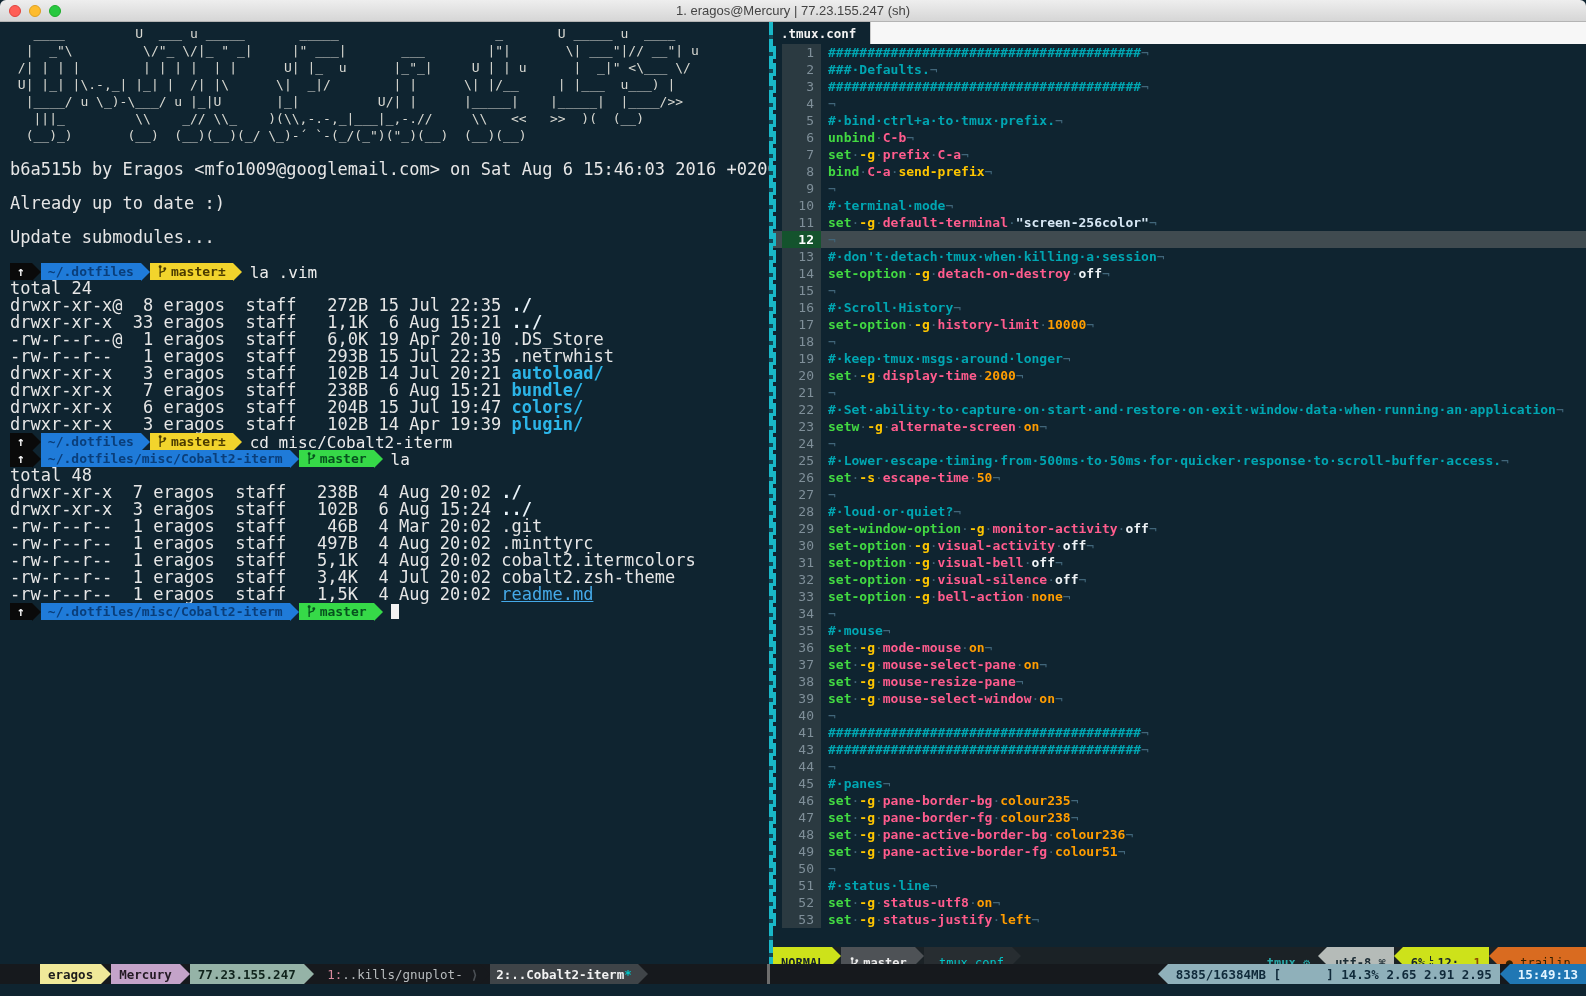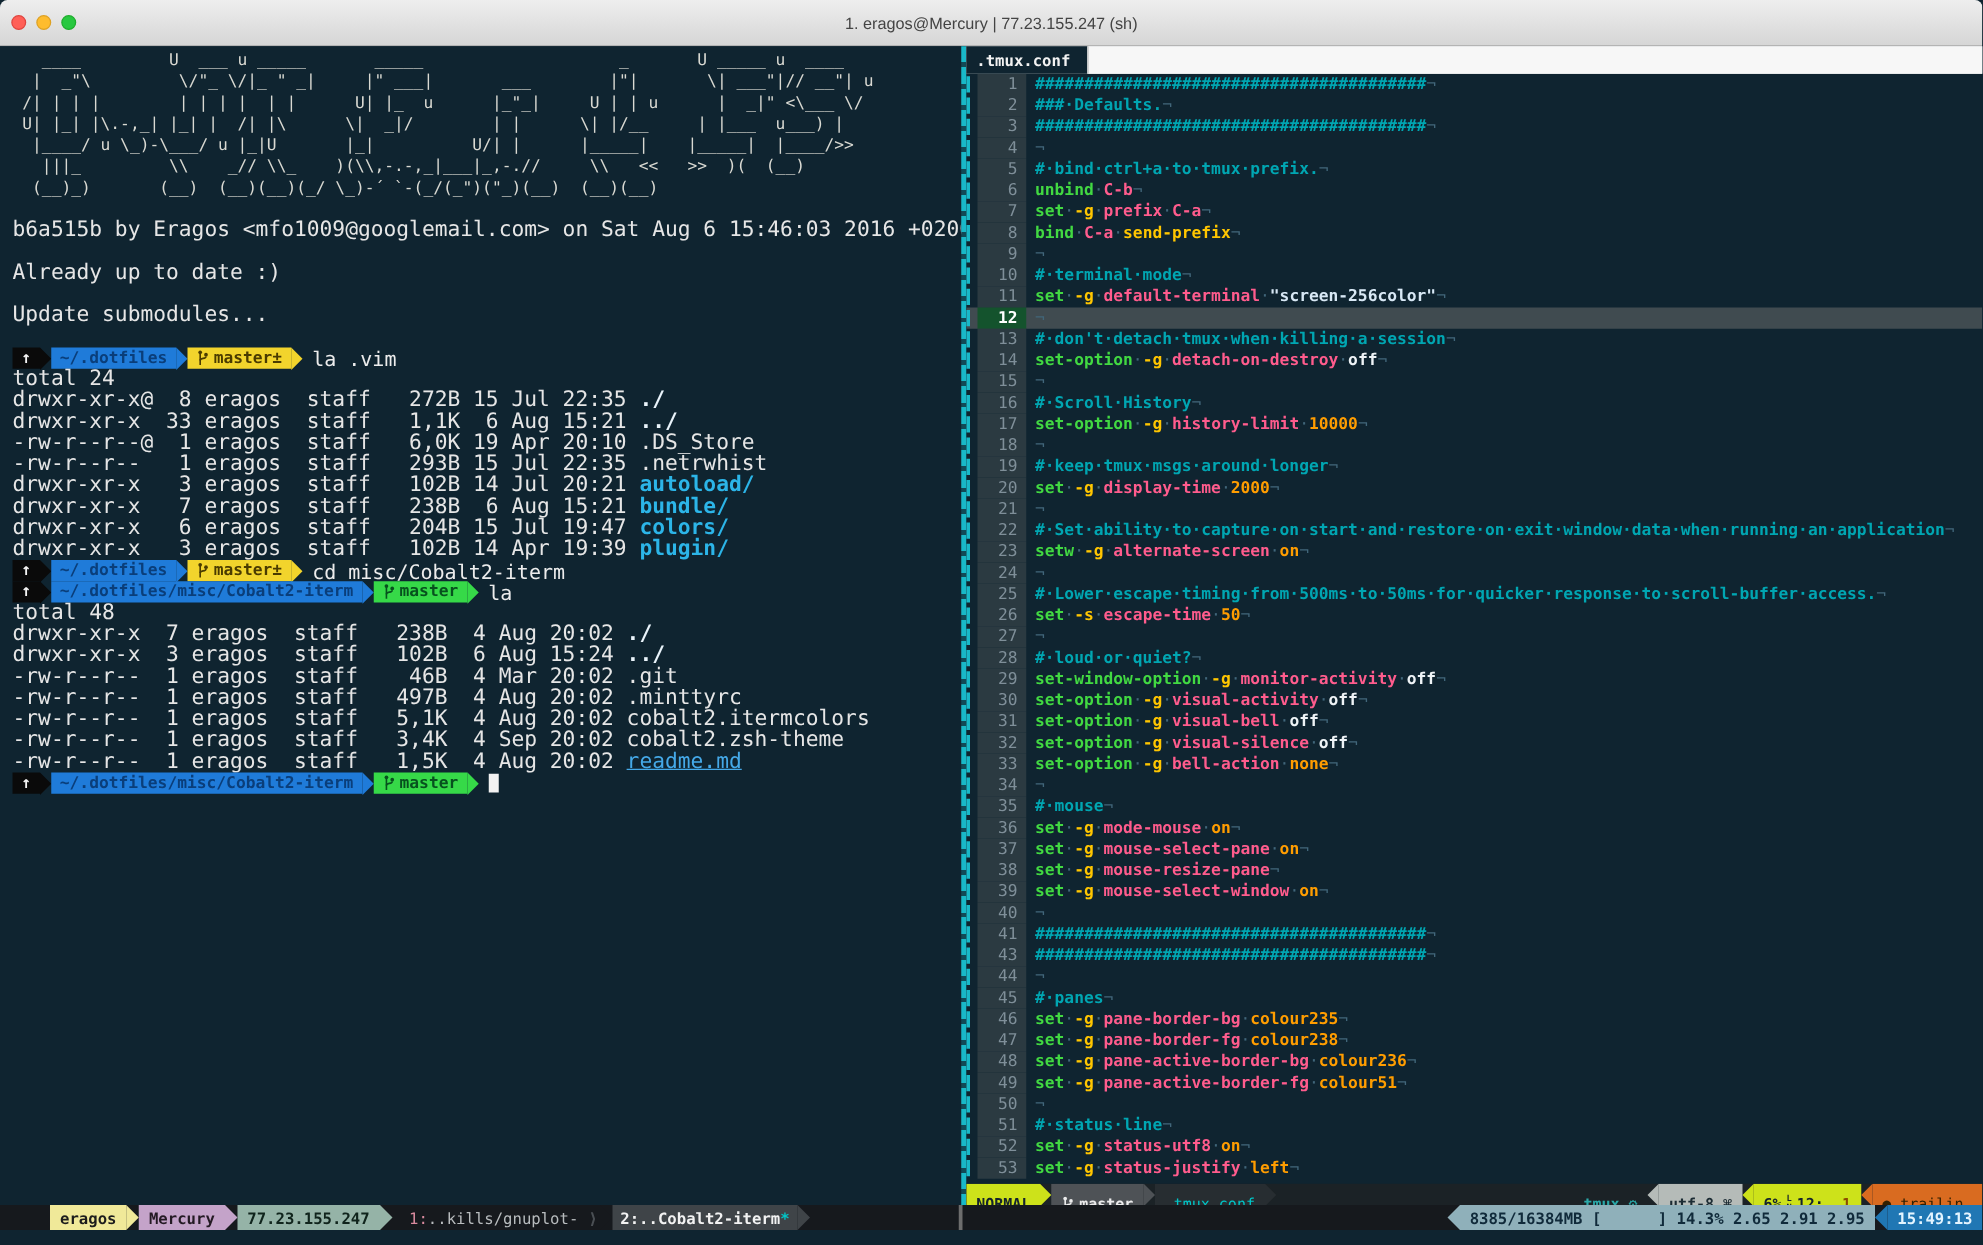--- a/index.html
+++ b/index.html
@@ -1,19 +1,19 @@
 <!DOCTYPE html>
 <html><head>
 <meta charset="utf-8">
 <style>
   html,body{margin:0;padding:0;background:#0f2430;}
   body{width:1586px;height:996px;overflow:hidden;font-family:"DejaVu Sans Mono",monospace;}
   .window{width:1586px;height:996px;display:flex;flex-direction:column;}
   
-  .titlebar{height:37px;background:linear-gradient(#eeeeee,#d6d6d6);display:flex;align-items:center;position:relative;border-bottom:1px solid #b4b4b4;box-sizing:border-box;border-radius:6px 6px 0 0;}
+  .titlebar{height:22px;background:linear-gradient(#eeeeee,#d6d6d6);display:flex;align-items:center;position:relative;border-bottom:1px solid #b4b4b4;box-sizing:border-box;border-radius:6px 6px 0 0;}
   .traffic{display:flex;gap:8px;margin-left:9px;}
   .tl{width:12px;height:12px;border-radius:50%;}
   .tl.red{background:#ff5f57;border:1px solid #e0443e;box-sizing:border-box;}
   .tl.yellow{background:#febc2e;border:1px solid #dea123;box-sizing:border-box;}
   .tl.green{background:#28c840;border:1px solid #1dad2b;box-sizing:border-box;}
   .wtitle{position:absolute;left:0;right:0;text-align:center;font-family:"Liberation Sans",sans-serif;font-size:13px;color:#444;}
   
   .terminal{flex:1;display:flex;flex-direction:column;background:#0f2430;min-height:0;}
   .panes{flex:1;display:flex;min-height:0;position:relative;}
   .tline{height:17px;line-height:17px;font-size:17px;color:#e6e6e6;white-space:pre;}
@@ -158,21 +158,21 @@
               <span class="pcmd">la</span>
             </div>
           </div>
         <div class="tline">total 48</div>
         <div id="ls2">
             <div class="tline"><span>drwxr-xr-x  7 eragos  staff   238B  4 Aug 20:02 </span><span class="name-dot">./</span></div>
             <div class="tline"><span>drwxr-xr-x  3 eragos  staff   102B  6 Aug 15:24 </span><span class="name-dot">../</span></div>
             <div class="tline"><span>-rw-r--r--  1 eragos  staff    46B  4 Mar 20:02 </span><span class="name-plain">.git</span></div>
             <div class="tline"><span>-rw-r--r--  1 eragos  staff   497B  4 Aug 20:02 </span><span class="name-plain">.minttyrc</span></div>
             <div class="tline"><span>-rw-r--r--  1 eragos  staff   5,1K  4 Aug 20:02 </span><span class="name-plain">cobalt2.itermcolors</span></div>
-            <div class="tline"><span>-rw-r--r--  1 eragos  staff   3,4K  4 Sep 20:02 </span><span class="name-plain">cobalt2.zsh-theme</span></div>
+            <div class="tline"><span>-rw-r--r--  1 eragos  staff   3,4K  4 Jul 20:02 </span><span class="name-plain">cobalt2.zsh-theme</span></div>
             <div class="tline"><span>-rw-r--r--  1 eragos  staff   1,5K  4 Aug 20:02 </span><span class="name-link">readme.md</span></div>
           </div>
         <div id="prompt4">
             <div class="prompt">
               <span class="pseg" style="background: rgb(10, 10, 10); color: rgb(245, 245, 245); font-weight: bold;">↑</span>
               <span class="parrow" style="border-left-color: rgb(10, 10, 10);"></span>
               <span class="pseg" style="background: rgb(31, 123, 217); color: rgb(10, 62, 122); font-weight: bold;">~/.dotfiles/misc/Cobalt2-iterm</span>
               <span class="parrow" style="border-left-color: rgb(31, 123, 217);"></span>
               <span class="pseg" style="background: rgb(54, 217, 72); color: rgb(7, 81, 30); font-weight: bold;"><svg class="branch-svg" viewBox="0 0 10 14">
                   <line x1="3" y1="3" x2="3" y2="13" stroke="currentColor" stroke-width="1.4"></line>

